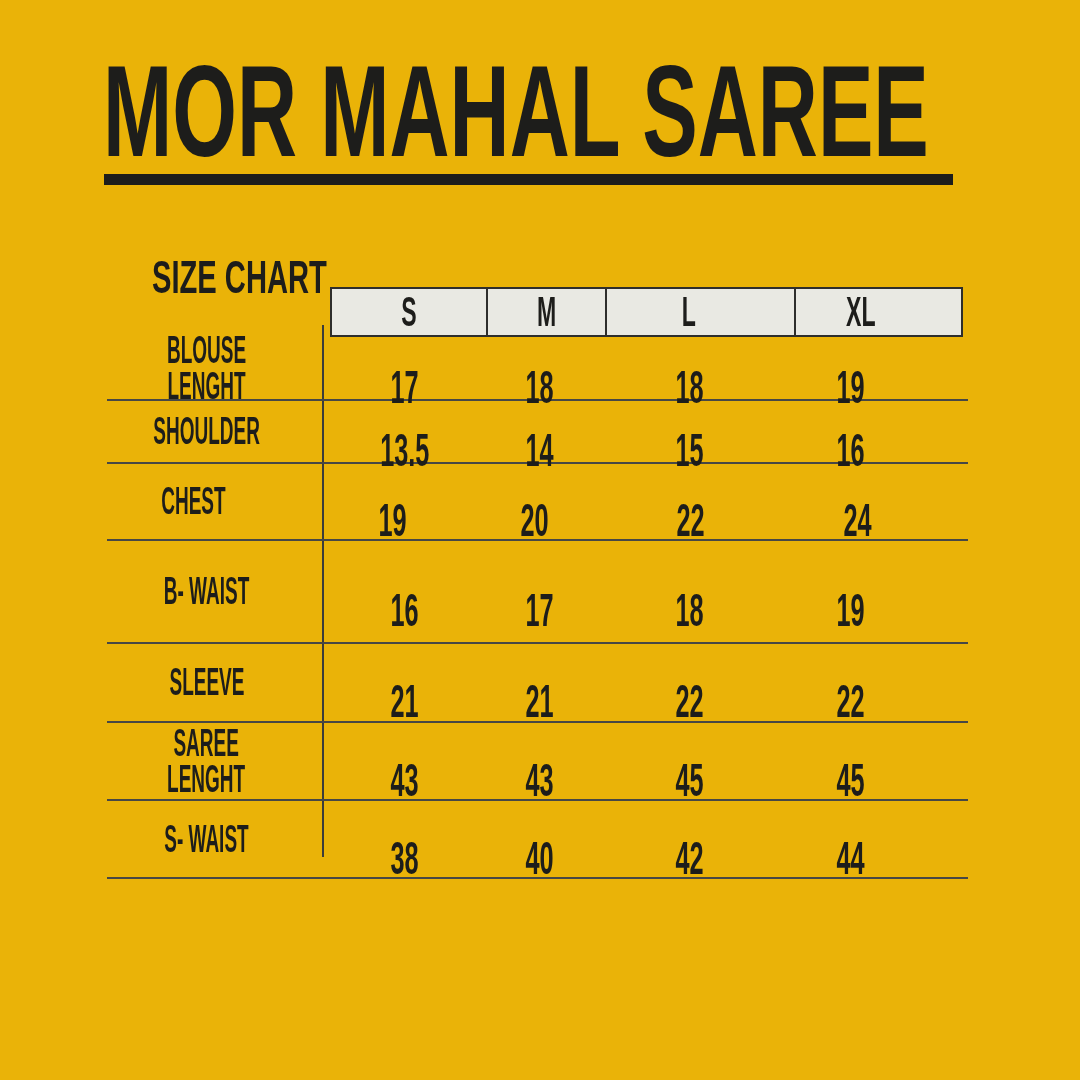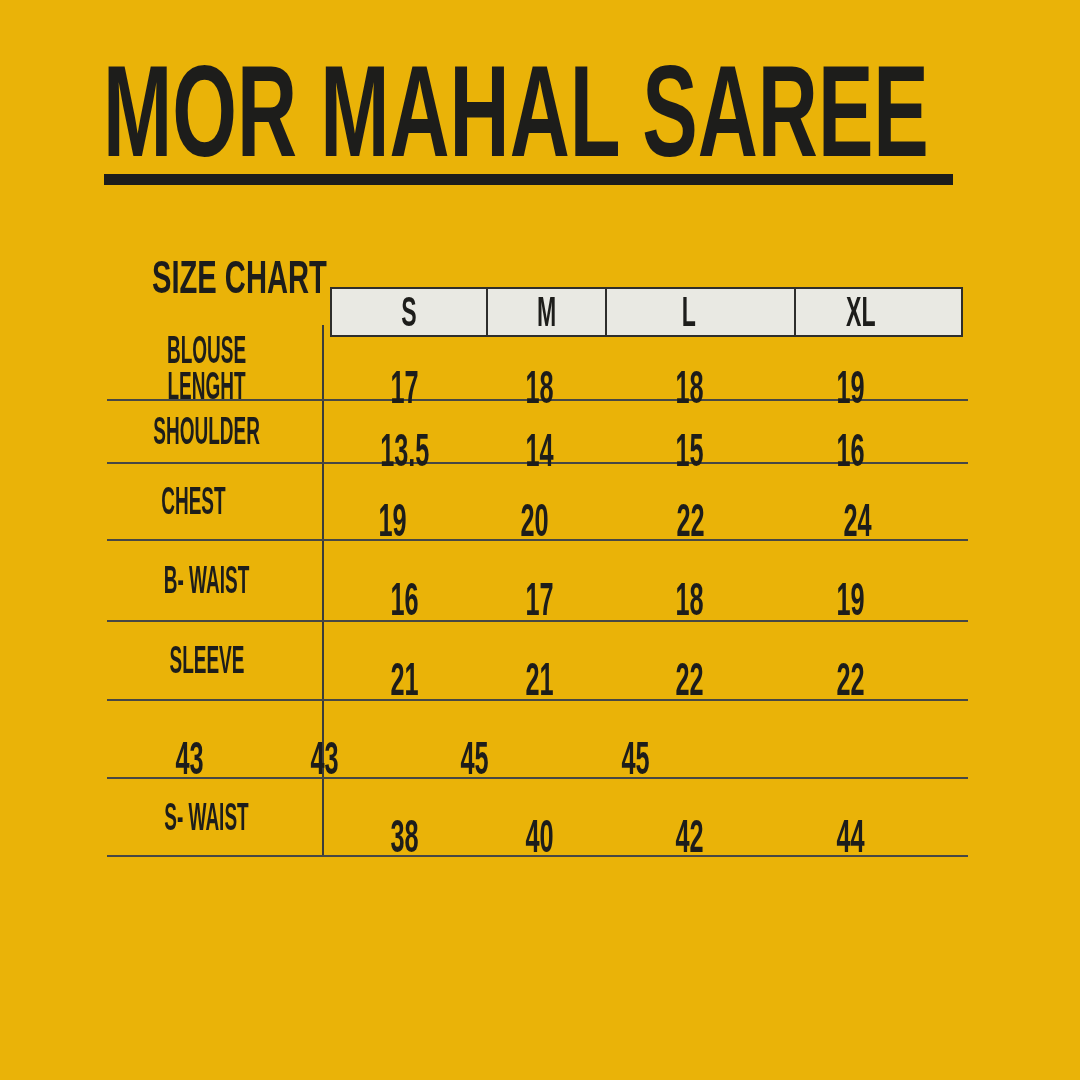--- a/index.html
+++ b/index.html
@@ -35,21 +35,21 @@
 
   
   .vline{position:absolute;left:322px;top:325px;width:2px;height:532px;background:#3c3c3a;}
 
   
   .rows{position:absolute;left:107px;top:337px;width:861px;}
   .row{display:flex;box-sizing:border-box;border-bottom:2px solid #474745;}
   .row:nth-child(1){height:64px;}
   .row:nth-child(2){height:63px;justify-content:center;}
   .row:nth-child(3){height:77px;gap:24px;}
-  .row:nth-child(4){height:81px;}
+  .row:nth-child(4){height:103px;}
   .row:nth-child(5){height:79px;}
   .row:nth-child(6){height:78px;}
   .row:nth-child(7){height:78px;}
   .cell{display:flex;align-items:center;justify-content:center;box-sizing:border-box;}
   .label-cell{width:215px;padding-right:16px;font-size:38px;}
   .label-cell .cx{transform:scaleX(0.50);line-height:0.95;text-align:center;white-space:pre-line;}
   .value-cell{font-size:46px;margin-top:37px;}
   .value-cell .cx{transform:scaleX(0.55);}
   .vc1{width:165px;}
   .vc2{width:120px;padding-right:14px;}
@@ -173,20 +173,24 @@
         </div>
       <div class="cell value-cell vc3">
           <span class="cx">22</span>
         </div>
       <div class="cell value-cell vc4">
           <span class="cx">22</span>
         </div>
     </div>
 
     <div class="row">
+      <div class="cell label-cell">
+          <span class="cx">SAREE
+LENGHT</span>
+        </div>
       <div class="cell value-cell vc1">
           <span class="cx">43</span>
         </div>
       <div class="cell value-cell vc2">
           <span class="cx">43</span>
         </div>
       <div class="cell value-cell vc3">
           <span class="cx">45</span>
         </div>
       <div class="cell value-cell vc4">

